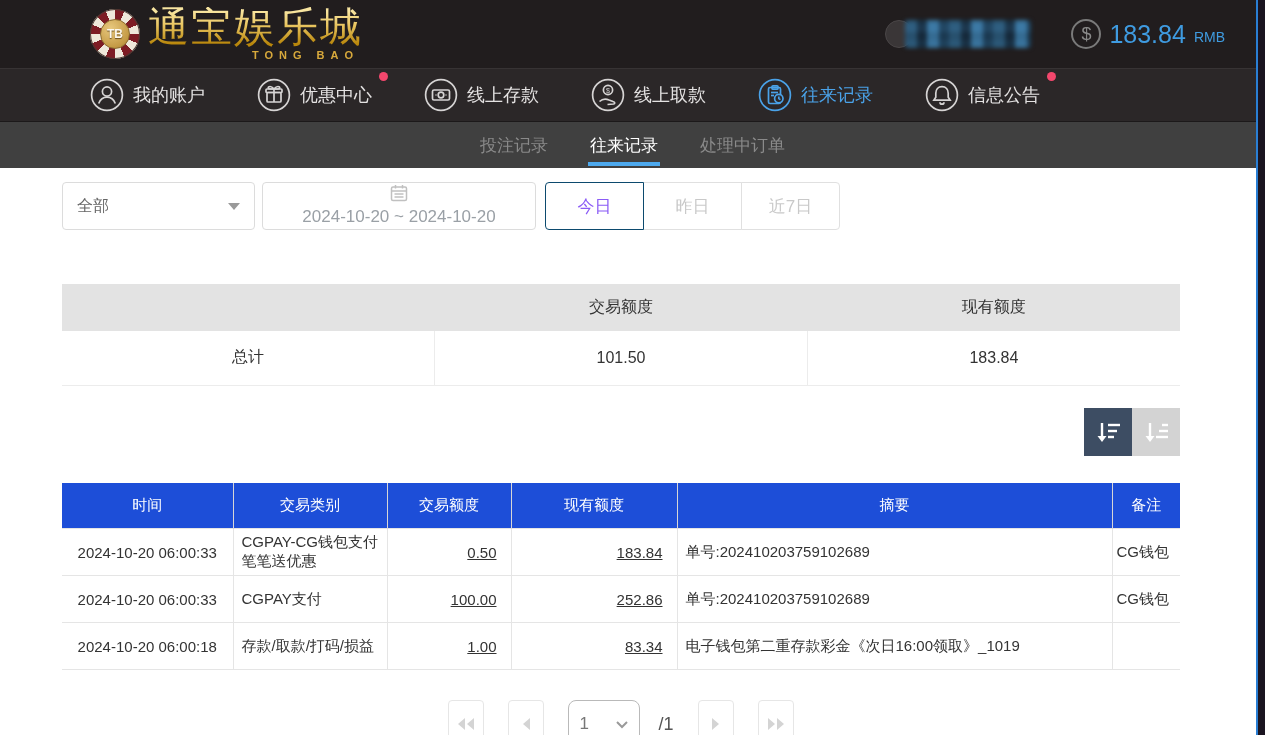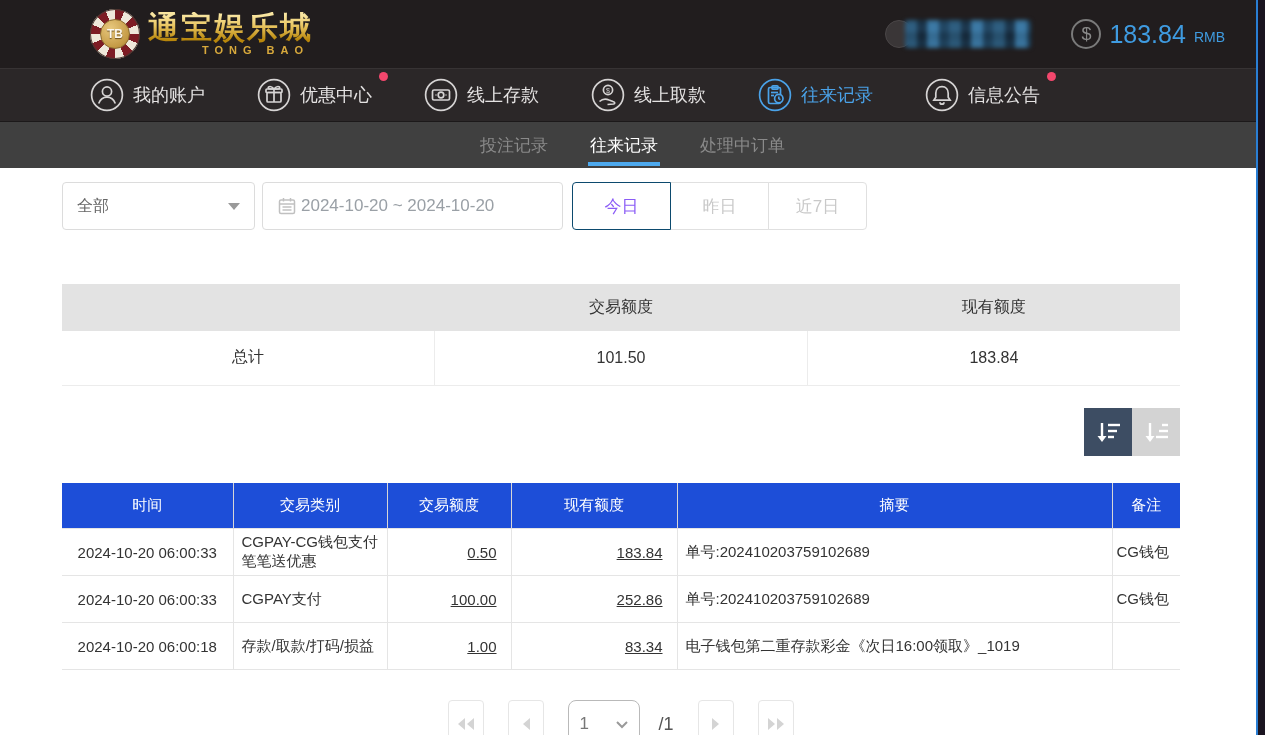--- a/index.html
+++ b/index.html
@@ -11,21 +11,21 @@
   .logo-wrap { display:flex; align-items:center; gap:8px; }
   .chip { width:50px; height:50px; border-radius:50%;
     background:repeating-conic-gradient(#7d1c24 0deg 22.5deg,#efe8da 22.5deg 45deg);
     display:flex; align-items:center; justify-content:center;
     box-shadow:0 0 0 1px #4a3a33 inset; }
   .chip-core { width:30px; height:30px; border-radius:50%;
     background:radial-gradient(circle at 35% 30%,#e8c87e,#c49a45 70%,#9a7430);
     border:1px solid #8a6a2f; display:flex; align-items:center; justify-content:center;
     color:#fdf8ee; font-size:12px; font-weight:bold; text-shadow:0 1px 1px #6b4e1d; }
   .logo-text { display:flex; flex-direction:column; line-height:1; }
-  .logo-title { font-size:31px; font-weight:bold; letter-spacing:2px;
+  .logo-title { font-size:41px; font-weight:normal; letter-spacing:2px;
     background:linear-gradient(180deg,#f8e5a0 10%,#e9c560 45%,#b8860b 90%);
     -webkit-background-clip:text; background-clip:text; color:transparent; }
   .logo-sub { font-size:11px; font-weight:bold; color:#d8a93c; letter-spacing:6px;
     align-self:flex-end; margin-top:2px; margin-right:4px; }
   .header-right { margin-left:auto; display:flex; align-items:center; gap:40px; }
   .user-blur-wrap { display:flex; align-items:center; gap:6px; }
   .avatar-dot { width:28px; height:28px; border-radius:50%; background:#3a3637;
     border:1px solid #4a4647; }
   .user-blur { width:126px; height:28px; border-radius:3px; margin-left:-14px;
     background:
@@ -58,23 +58,23 @@
 
   
   .content { padding:14px 85px 0 62px; }
   .filter-row { display:flex; align-items:center; height:48px; }
   .select-box { width:193px; height:48px; border:1px solid #dcdcdc; border-radius:4px;
     display:flex; align-items:center; padding:0 14px; font-size:16px; color:#666;
     background:#fff; cursor:pointer; }
   .caret-down { margin-left:auto; width:0; height:0;
     border-left:6px solid transparent; border-right:6px solid transparent;
     border-top:7px solid #9a9a9a; }
-  .date-box { width:301px; height:48px; border:1px solid #dcdcdc; border-radius:4px;
+  .date-box { width:274px; height:48px; border:1px solid #dcdcdc; border-radius:4px;
     display:flex; align-items:center; gap:4px; padding:0 14px; margin-left:7px;
-    font-size:17px; color:#9aa0a6; background:#fff; cursor:pointer; }
+    font-size:17px; color:#9aa0a6; background:#fff; cursor:pointer;flex-direction:column; }
   .quick-group { display:flex; margin-left:9px; }
   .quick-btn { width:99px; height:48px; background:#fff; border:1px solid #e0e0e0;
     font-size:17px; color:#c9c9c9; display:flex; align-items:center; justify-content:center;
     cursor:pointer; margin-left:-1px; }
   .quick-btn:first-child { border-radius:4px 0 0 4px; margin-left:0; }
   .quick-btn:last-child { border-radius:0 4px 4px 0; }
   .quick-btn.active { border:1px solid #0c4a6e; color:#8b5cf6; position:relative; z-index:1; }
   .query-btn { width:99px; height:48px; margin-left:13px; background:#57b2f3;
     border:none; border-radius:4px; color:#fff; font-size:18px; cursor:pointer; }
 

